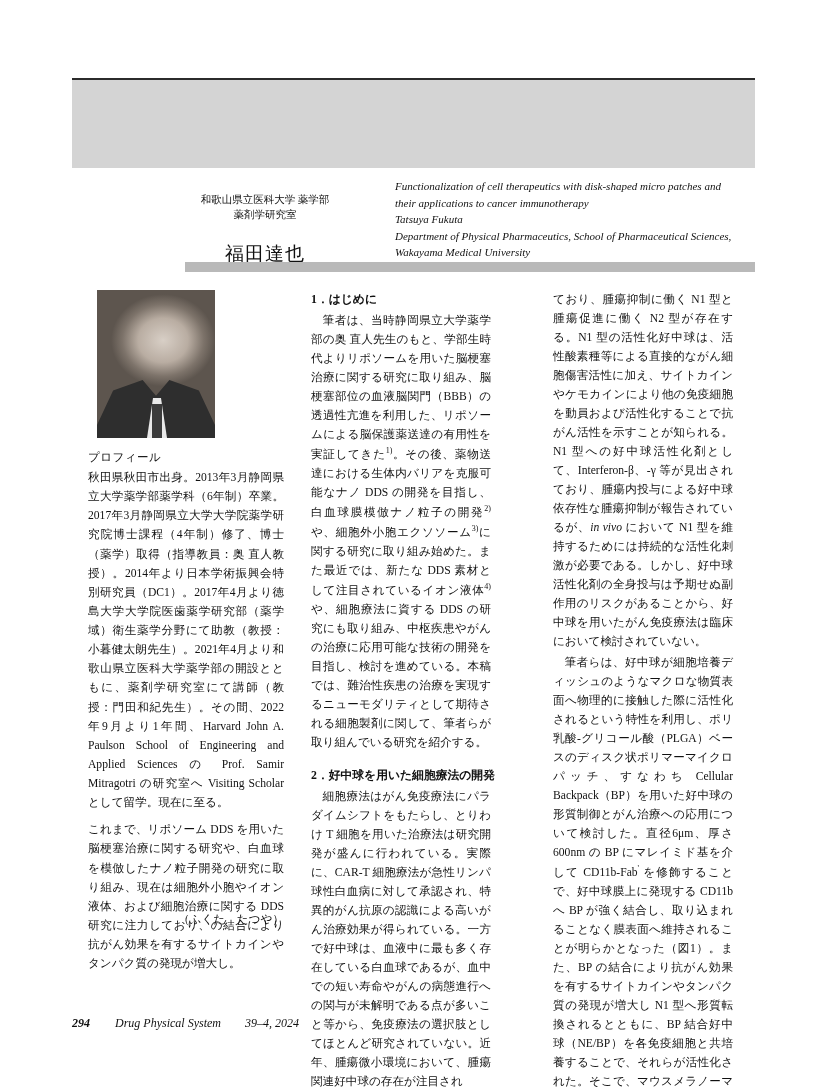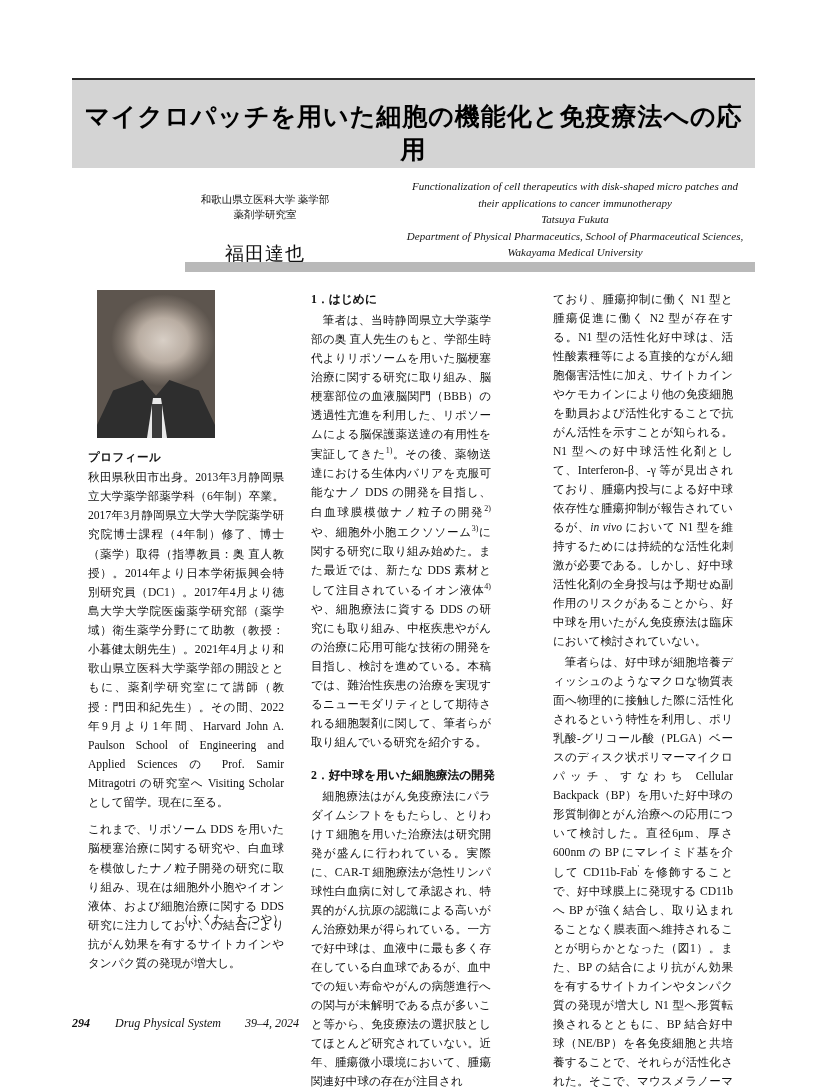--- a/index.html
+++ b/index.html
@@ -66,21 +66,21 @@
   .author-jp .name {
     font-size: 19px;
     margin-top: 18px;
     letter-spacing: 1px;
   }
   .english-block {
     position: absolute;
     left: 395px;
     top: 178px;
     width: 360px;
-    text-align: center;
+    text-align: left;
     font-style: italic;
     font-size: 11px;
     line-height: 1.5;
     color: #111;
   }
   .english-block .en-name {
     font-style: italic;
   }
 
   .gray-bar {
@@ -134,21 +134,21 @@
     width: 10px;
     height: 34px;
     background: #3b3b3b;
   }
 
   .profile-head {
     position: absolute;
     left: 88px;
     top: 450px;
     font-size: 11.5px;
-    font-weight: bold;
+    font-weight: normal;
     letter-spacing: 0.5px;
   }
   .profile-body {
     position: absolute;
     left: 88px;
     top: 468px;
     width: 196px;
     font-size: 11.6px;
     line-height: 1.65;
     text-align: justify;
@@ -202,21 +202,20 @@
     font-style: italic;
   }
 </style>
 </head>
 <body>
 
 <div class="page">
 
   <div class="title-rule"></div>
   <div class="title-band"></div>
-  <div class="title-text">マイクロパッチを用いた細胞の機能化と免疫療法への応用</div>
 
   <div class="author-jp">
     <div>和歌山県立医科大学 薬学部</div>
     <div>薬剤学研究室</div>
     <div class="name">福田達也</div>
   </div>
 
   <div class="english-block">
     <div>Functionalization of cell therapeutics with disk-shaped micro patches and</div>
     <div>their applications to cancer immunotherapy</div>

